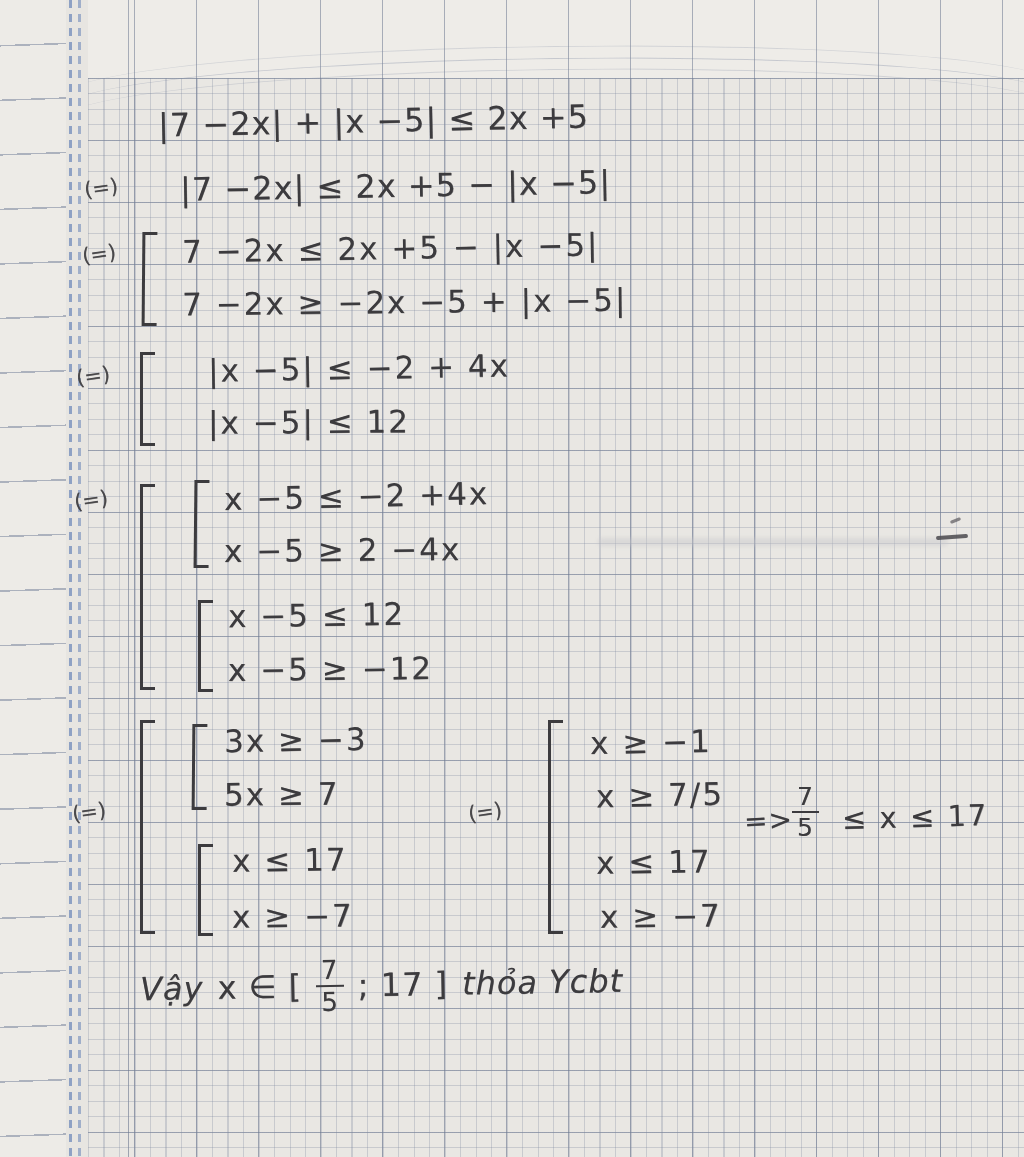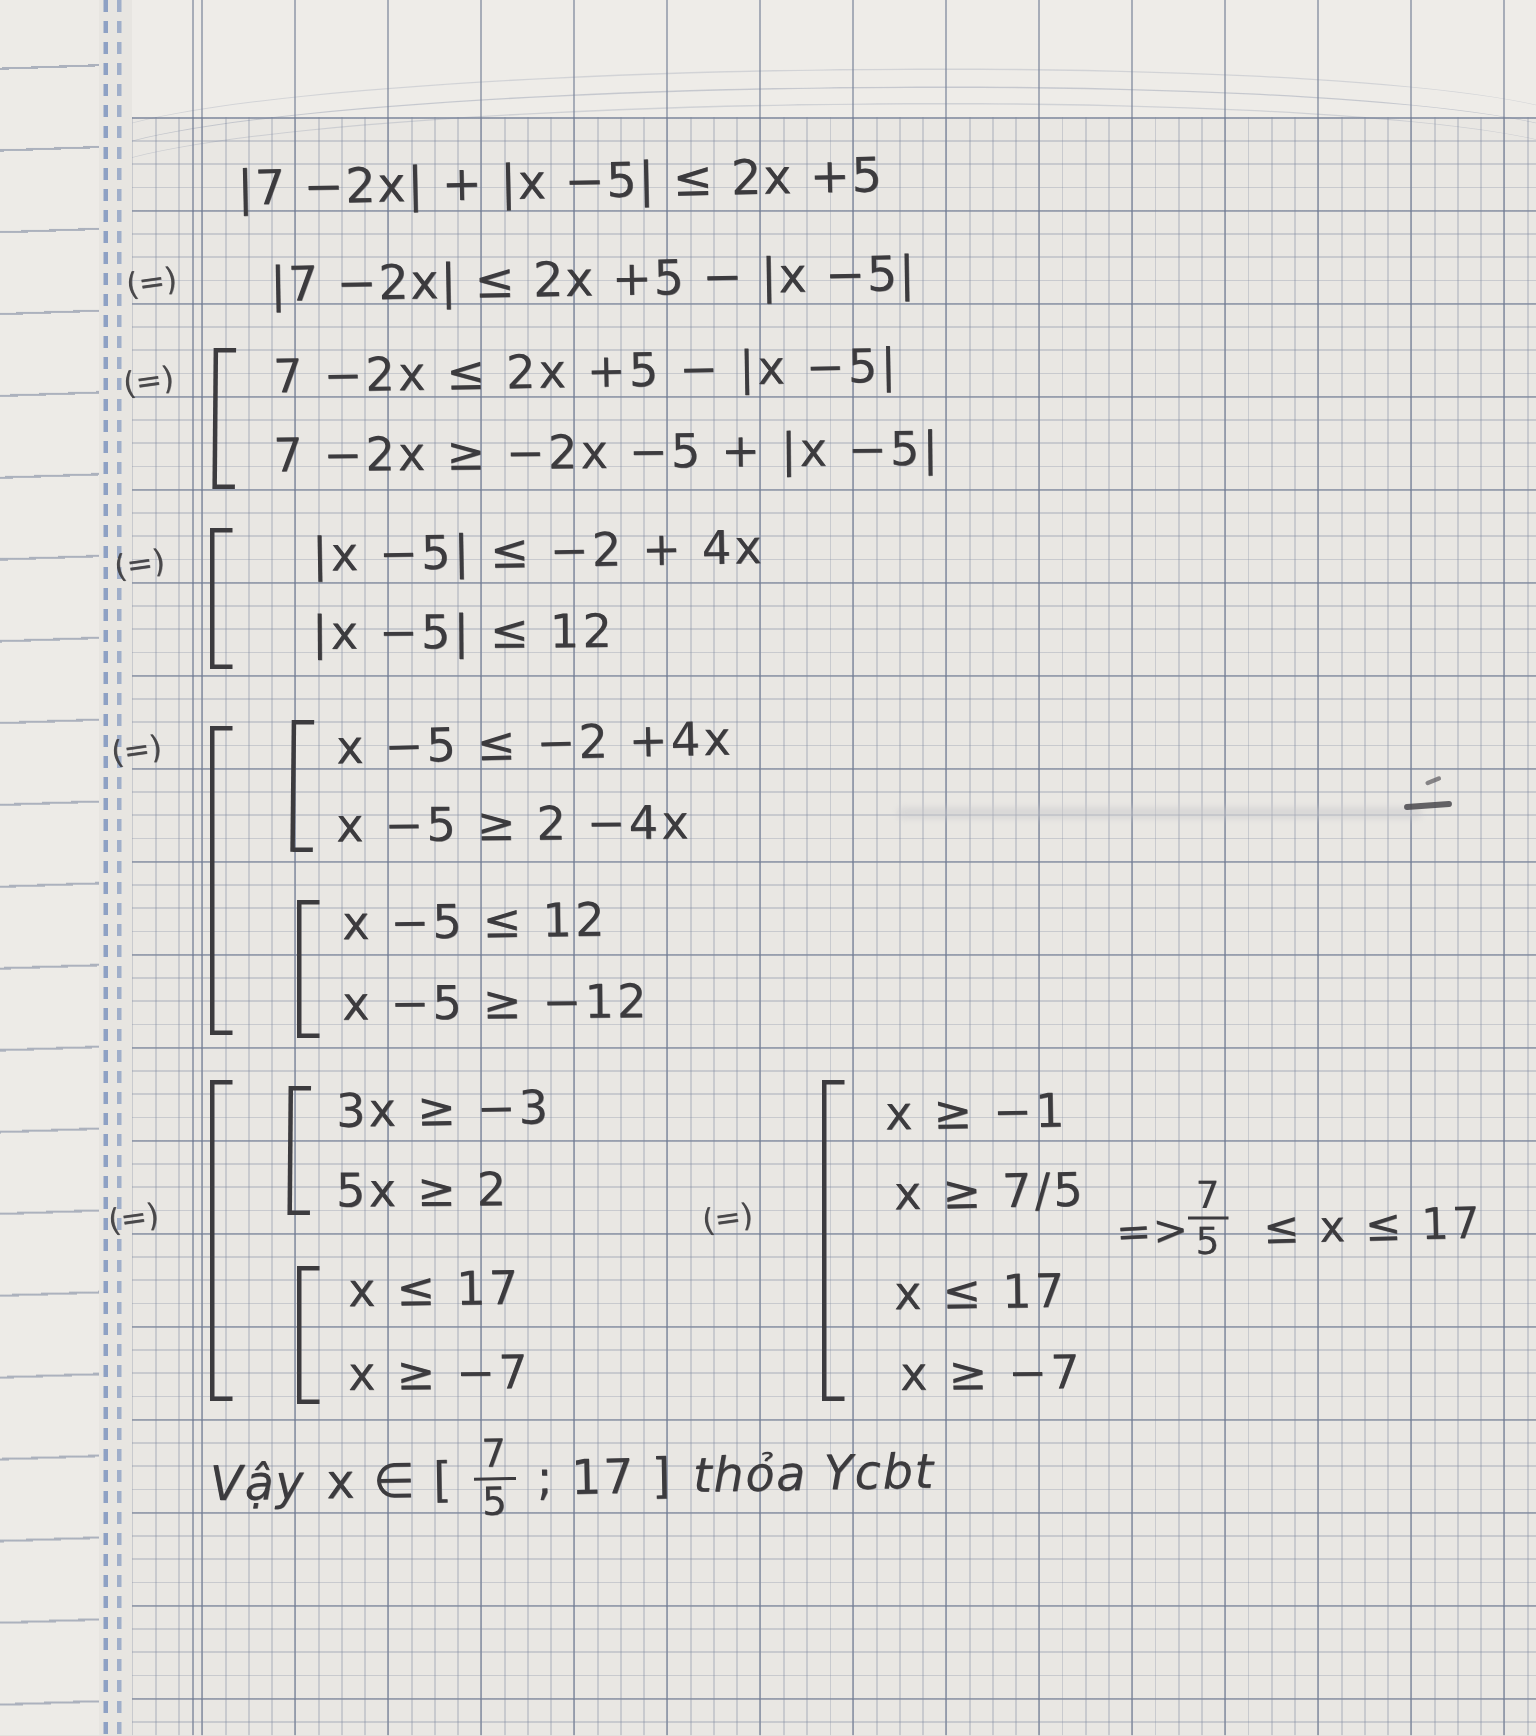--- a/index.html
+++ b/index.html
@@ -100,21 +100,21 @@
     <div class="hw sz-row" style="left:224px;top:478px;transform:rotate(-1.3deg);">x −5 ≤ −2 +4x</div>
     <div class="hw sz-row" style="left:224px;top:532px;transform:rotate(-.5deg);">x −5 ≥ 2 −4x</div>
     <div class="br" style="left:198px;top:600px;height:92px;"></div>
     <div class="hw sz-row" style="left:228px;top:597px;transform:rotate(-.8deg);">x −5 ≤ 12</div>
     <div class="hw sz-row" style="left:228px;top:651px;transform:rotate(-.5deg);">x −5 ≥ −12</div>
 
     <div class="hw conn" style="left:72px;top:800px;transform:rotate(-8deg);">(=)</div>
     <div class="br" style="left:140px;top:720px;height:214px;"></div>
     <div class="br" style="left:192px;top:724px;height:86px;transform:rotate(.5deg);"></div>
     <div class="hw sz-row" style="left:224px;top:722px;transform:rotate(-1deg);">3x ≥ −3</div>
-    <div class="hw sz-row" style="left:224px;top:776px;transform:rotate(-.4deg);">5x ≥ 2</div>
+    <div class="hw sz-row" style="left:224px;top:776px;transform:rotate(-.4deg);">5x ≥ 7</div>
     <div class="br" style="left:198px;top:844px;height:92px;"></div>
     <div class="hw sz-row" style="left:232px;top:842px;transform:rotate(-.8deg);">x ≤ 17</div>
     <div class="hw sz-row" style="left:232px;top:898px;transform:rotate(-.6deg);">x ≥ −7</div>
 
     <div class="hw conn" style="left:468px;top:800px;transform:rotate(-8deg);">(=)</div>
 
     <div class="br" style="left:548px;top:720px;height:214px;"></div>
     <div class="hw sz-row" style="left:590px;top:724px;transform:rotate(-1deg);">x ≥ −1</div>
     <div class="hw sz-row" style="left:596px;top:777px;transform:rotate(-1.2deg);">x ≥ 7/5</div>
     <div class="hw sz-row" style="left:596px;top:844px;transform:rotate(-.8deg);">x ≤ 17</div>

